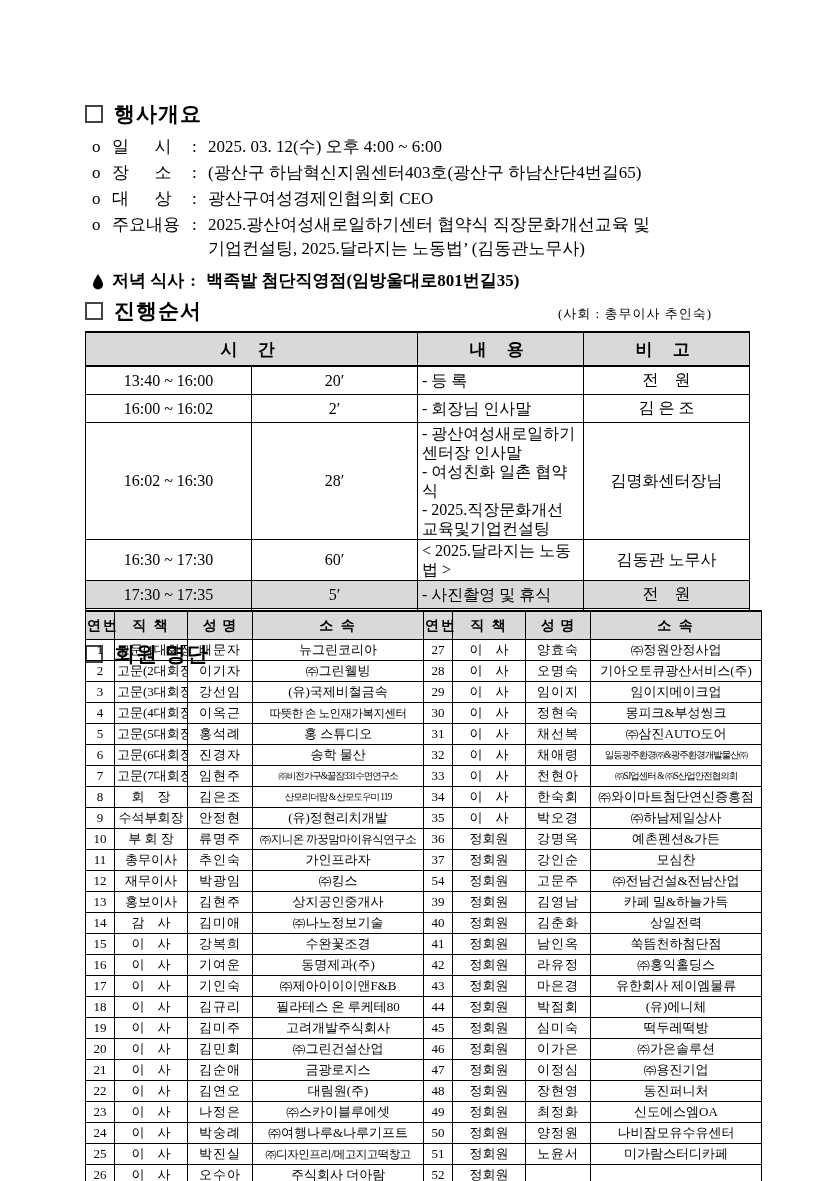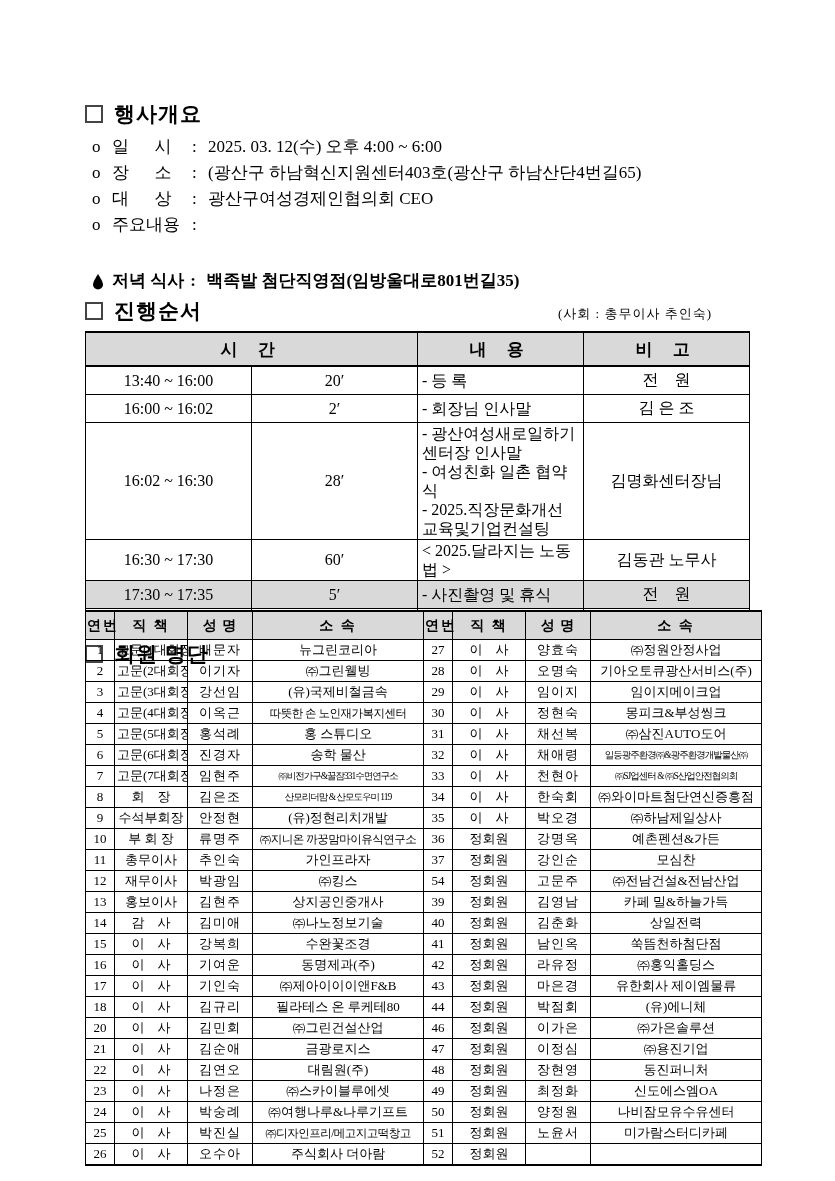--- a/index.html
+++ b/index.html
@@ -101,20 +101,22 @@
   <div class="ov-line" style="top:187px;">
     <span class="ov-bullet">o</span>
     <span class="ov-label">대      상</span>
     <span class="ov-colon">:</span>
     <span class="ov-text">광산구여성경제인협의회 CEO</span>
   </div>
   <div class="ov-line" style="top:213px;">
     <span class="ov-bullet">o</span>
     <span class="ov-label">주요내용</span>
     <span class="ov-colon">:</span>
+    <span class="ov-text">2025.광산여성새로일하기센터 협약식 직장문화개선교육 및
+기업컨설팅, 2025.달라지는 노동법’ (김동관노무사)</span>
   </div>
   <div class="ov-line dinner" style="top:269px;">
     <span class="drop-ic">
       <svg width="12" height="16" viewBox="0 0 12 16">
           <path d="M6 0 C6 0 1 7.5 1 10.5 a5 5 0 0 0 10 0 C11 7.5 6 0 6 0 Z" fill="#000"></path>
         </svg>
     </span>
     <span style="white-space:pre;">저녁 식사</span>
     <span class="ov-colon" style="padding-left:6px;">:</span>
     <span class="ov-text">백족발 첨단직영점(임방울대로801번길35)</span>
@@ -369,20 +371,30 @@
           <td class="m-no">18</td>
           <td class="m-role">이    사</td>
           <td class="m-name">김규리</td>
           <td class="m-org">필라테스 온 루케테80</td>
           <td class="m-no">44</td>
           <td class="m-role">정회원</td>
           <td class="m-name">박점회</td>
           <td class="m-org">(유)에니체</td>
         </tr>
         <tr>
+          <td class="m-no">19</td>
+          <td class="m-role">이    사</td>
+          <td class="m-name">김미주</td>
+          <td class="m-org">고려개발주식회사</td>
+          <td class="m-no">45</td>
+          <td class="m-role">정회원</td>
+          <td class="m-name">심미숙</td>
+          <td class="m-org">떡두레떡방</td>
+        </tr>
+        <tr>
           <td class="m-no">20</td>
           <td class="m-role">이    사</td>
           <td class="m-name">김민회</td>
           <td class="m-org">㈜그린건설산업</td>
           <td class="m-no">46</td>
           <td class="m-role">정회원</td>
           <td class="m-name">이가은</td>
           <td class="m-org">㈜가은솔루션</td>
         </tr>
         <tr>

